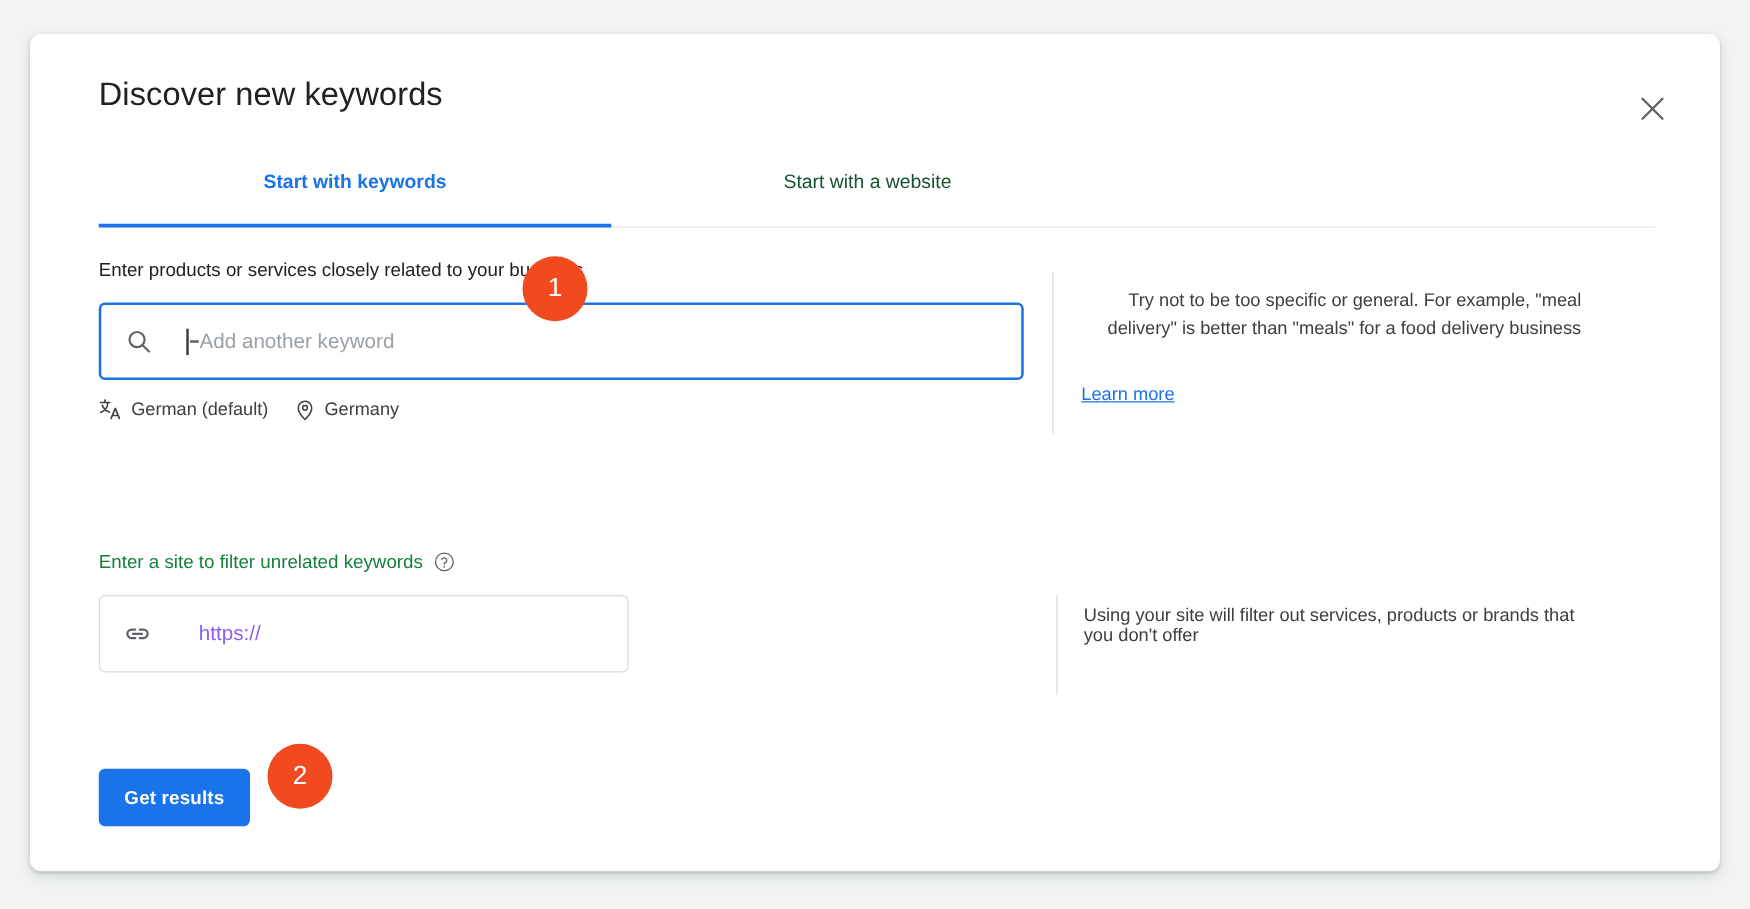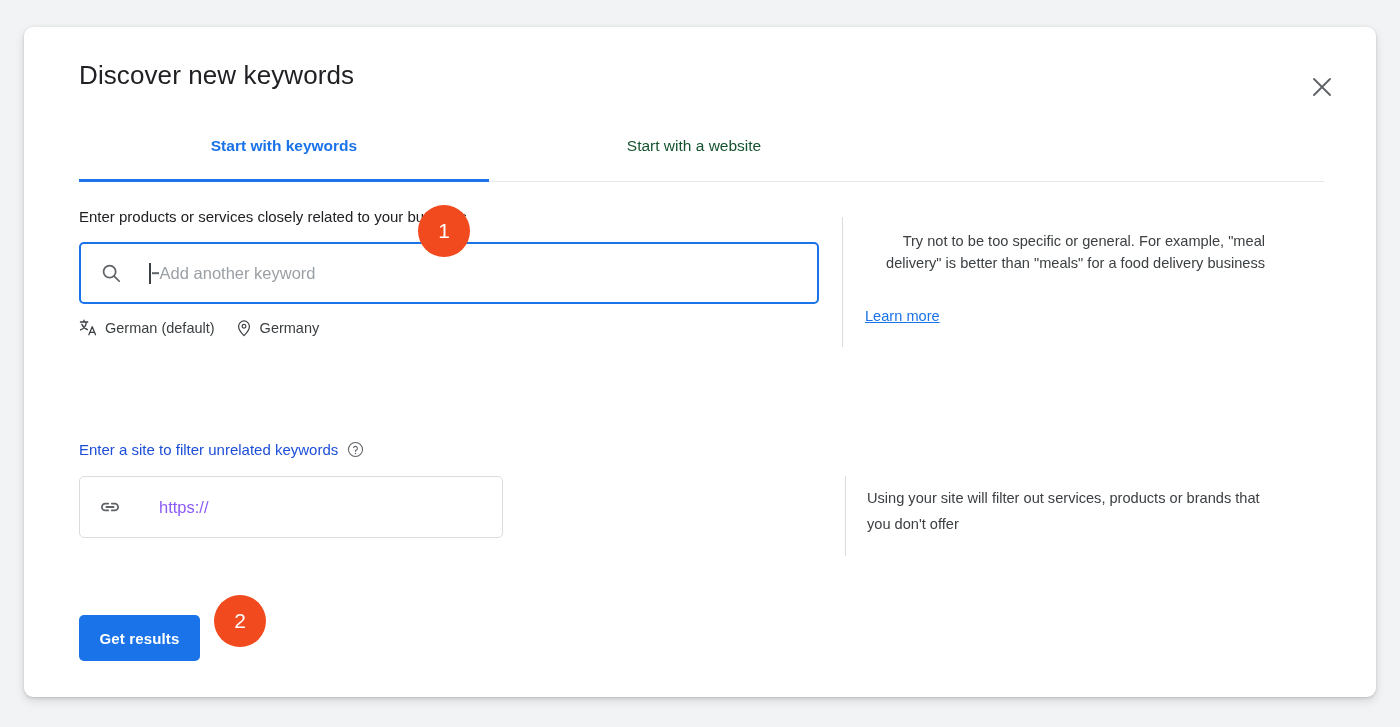--- a/index.html
+++ b/index.html
@@ -173,21 +173,21 @@
   }
 
   
   .label-2-wrap {
     position: absolute;
     left: 55px; top: 414px;
     display: flex; align-items: center;
   }
   .label-2 {
     font-size: 15px;
-    color: #1d4ed8;
+    color: #15803d;
     white-space: nowrap;
   }
   .help-icon { margin-left: 9px; display: flex; align-items: center; cursor: pointer; }
 
   .site-input {
     position: absolute;
     left: 55px; top: 449px;
     width: 424px; height: 62px;
     border: 1px solid #dadce0;
     border-radius: 5px;
@@ -207,21 +207,21 @@
     position: absolute;
     left: 821px; top: 449px;
     width: 1px; height: 80px;
     background: #dadce0;
   }
   .help-2 {
     position: absolute;
     left: 843px; top: 458px;
     width: 405px;
     font-size: 14.6px;
-    line-height: 26px;
+    line-height: 16px;
     color: #3c4043;
   }
 
   
   .get-results {
     position: absolute;
     left: 55px; top: 588px;
     width: 121px; height: 46px;
     background: #1a73e8;
     color: #ffffff;

